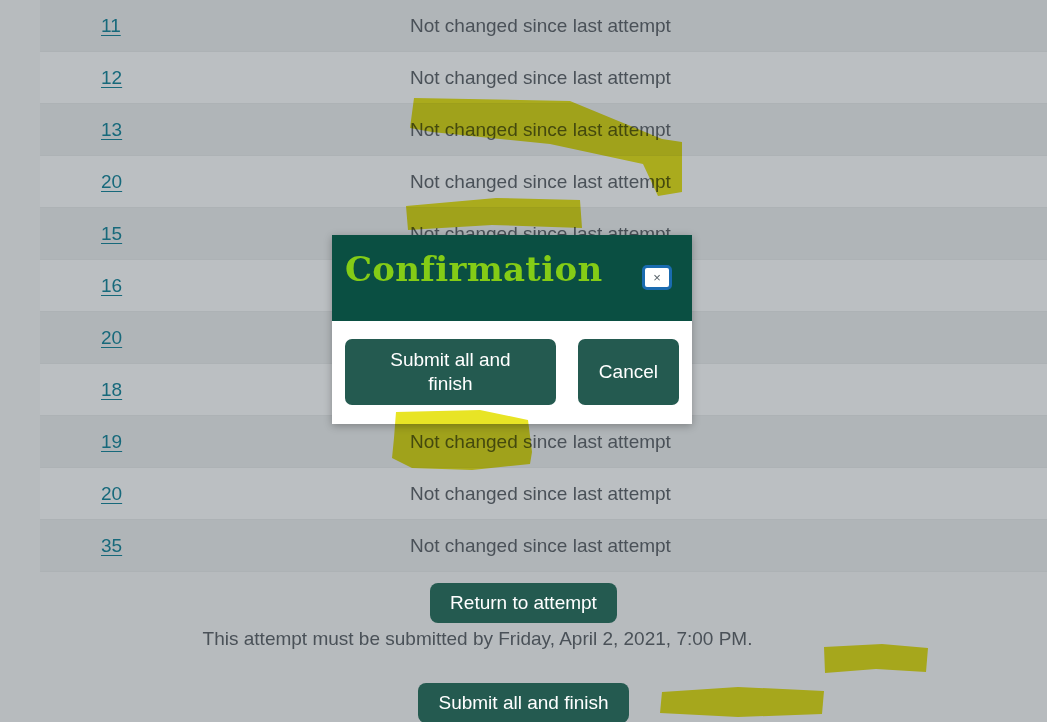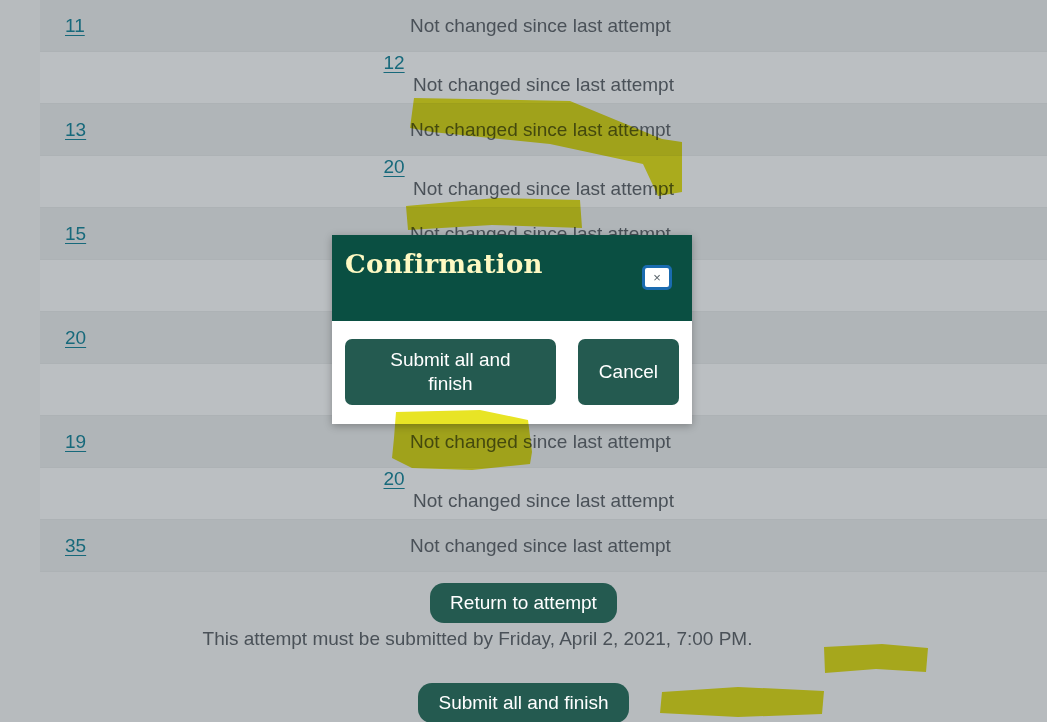--- a/index.html
+++ b/index.html
@@ -22,44 +22,45 @@
     width:1007px;
   }
   .row {
     position:relative;
     height:52px;
     display:flex;
     align-items:center;
     border-bottom:1px solid #adb2b5;
   }
   .row.odd  { background:#b0b5b8; }
-  .row.even { background:#bbbfc2;flex-direction:column; }
+  .row.even { background:#bbbfc2; }
   .cell-num {
     width:370px;
     padding-left:25px;
     font-size:19px;
     flex:none;
   }
   .cell-num a {
     color:#17697b;
     text-underline-offset:3px;
+    margin-left:36px;
   }
   .cell-status {
     font-size:19px;
     color:#4a5158;
     white-space:nowrap;
   }
 
   
   .btn {
     display:inline-block;
     background:#245a50;
     color:#ffffff;
     border:none;
-    border-radius:14px;
+    border-radius:8px;
     font-size:19px;
     padding:9px 21px;
     cursor:pointer;
     line-height:1.25;
     font-family:"Liberation Sans", sans-serif;
   }
 
   .return-wrap {
     position:absolute;
     left:0; top:583px; width:1047px;
@@ -93,22 +94,22 @@
   }
   .modal-header {
     background:#0a4f42;
     height:86px;
     position:relative;
     padding:14px 18px 0 13px;
   }
   .modal-title {
     font-family:"DejaVu Serif", "Liberation Serif", serif;
     font-weight:bold;
-    font-size:26px;
-    color:#fef9c3;
+    font-size:34px;
+    color:#84cc16;
     letter-spacing:.3px;
   }
   .modal-close {
     position:absolute;
     right:20px; top:30px;
     width:30px; height:25px;
     background:#ffffff;
     border:3px solid #1a6bb0;
     border-radius:5px;
     display:flex;

